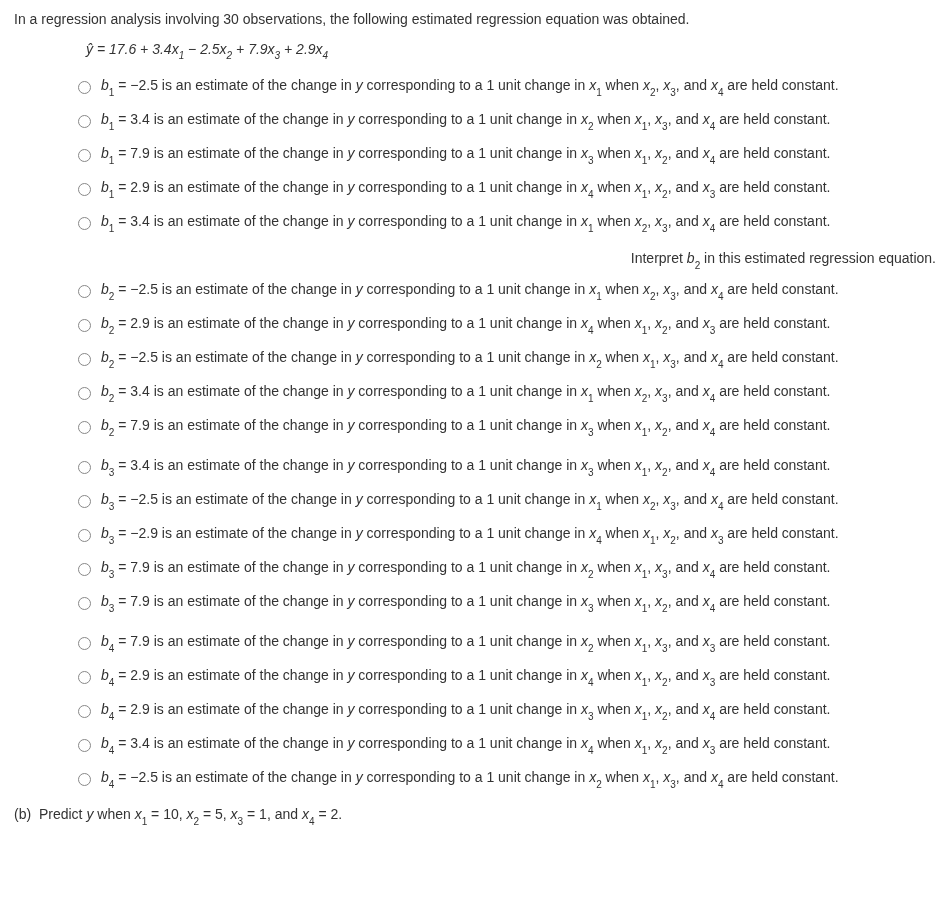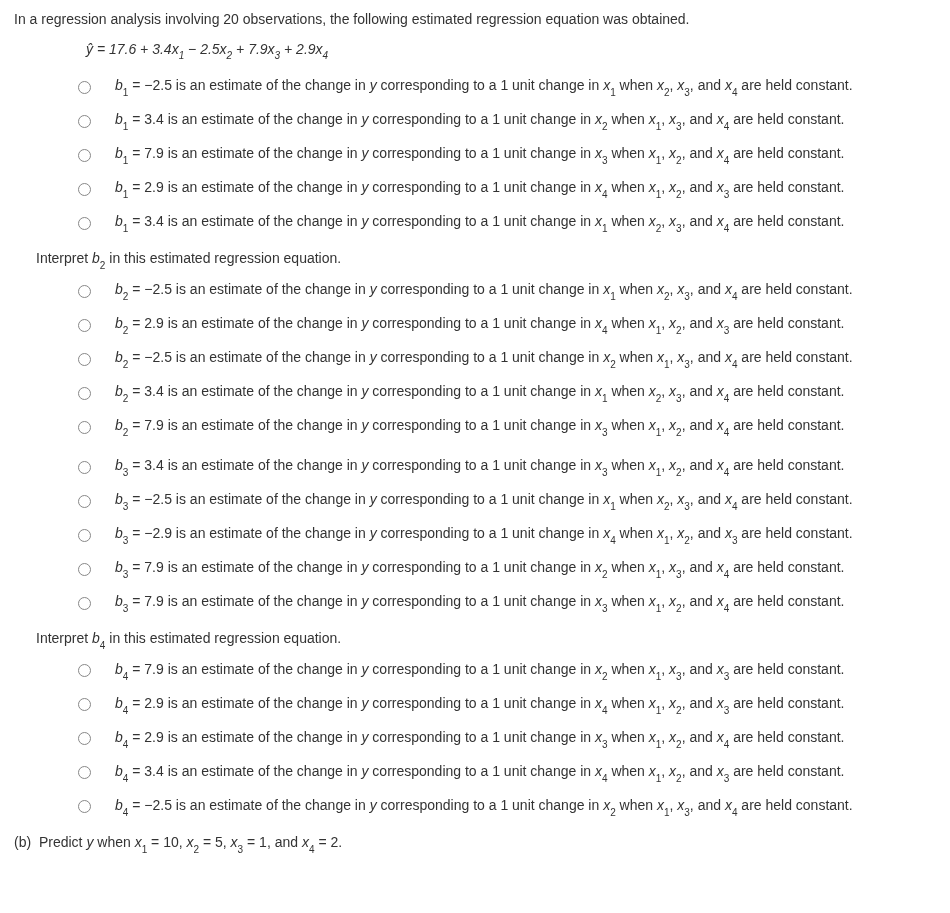--- a/index.html
+++ b/index.html
@@ -16,41 +16,41 @@
   .equation {
     margin: 1px 0 12px 72px;
     font-style: italic;
   }
   .part-label { margin: 6px 0 8px 0; }
   .question-block { margin-left: 36px; margin-bottom: 12px; }
   .question-block.indent2 { margin-left: 22px; }
   .option-row {
     display: flex;
     align-items: center;
-    gap: 24px;
+    gap: 10px;
     margin: 6px 0 6px 28px;
     min-height: 28px;
   }
   .radio {
     width: 13px;
     height: 13px;
     border: 1.5px solid #888;
     border-radius: 50%;
     flex-shrink: 0;
     box-sizing: border-box;
   }
   .option-text {}
   .sub { font-size: 10px; vertical-align: sub; position: relative; top: 2px; }
   .ital { font-style: italic; }
-  .prompt-line { margin: 6px 0 6px 0; }
+  .prompt-line { margin: 6px 0 6px 0; text-align: right; }
 </style>
 </head>
 <body>
 
-<div class="intro">In a regression analysis involving 20 observations, the following estimated regression equation was obtained.</div>
+<div class="intro">In a regression analysis involving 30 observations, the following estimated regression equation was obtained.</div>
 
 <div class="equation">
   <span class="ital">ŷ</span> = 17.6 + 3.4<span class="ital">x</span><span class="sub">1</span> − 2.5<span class="ital">x</span><span class="sub">2</span> + 7.9<span class="ital">x</span><span class="sub">3</span> + 2.9<span class="ital">x</span><span class="sub">4</span>
 </div>
 
 <div>
 
   <div class="question-block">
     <div class="option-row">
       <span class="radio"></span>
@@ -114,21 +114,20 @@
     <div class="option-row">
       <span class="radio"></span>
       <span class="option-text"><span class="ital">b</span><span class="sub">3</span> = 7.9 is an estimate of the change in <span class="ital">y</span> corresponding to a 1 unit change in <span class="ital">x</span><span class="sub">2</span> when <span class="ital">x</span><span class="sub">1</span>, <span class="ital">x</span><span class="sub">3</span>, and <span class="ital">x</span><span class="sub">4</span> are held constant.</span>
     </div>
     <div class="option-row">
       <span class="radio"></span>
       <span class="option-text"><span class="ital">b</span><span class="sub">3</span> = 7.9 is an estimate of the change in <span class="ital">y</span> corresponding to a 1 unit change in <span class="ital">x</span><span class="sub">3</span> when <span class="ital">x</span><span class="sub">1</span>, <span class="ital">x</span><span class="sub">2</span>, and <span class="ital">x</span><span class="sub">4</span> are held constant.</span>
     </div>
   </div>
 
-  <div class="prompt-line question-block indent2">Interpret <span class="ital">b</span><span class="sub">4</span> in this estimated regression equation.</div>
   <div class="question-block">
     <div class="option-row">
       <span class="radio"></span>
       <span class="option-text"><span class="ital">b</span><span class="sub">4</span> = 7.9 is an estimate of the change in <span class="ital">y</span> corresponding to a 1 unit change in <span class="ital">x</span><span class="sub">2</span> when <span class="ital">x</span><span class="sub">1</span>, <span class="ital">x</span><span class="sub">3</span>, and <span class="ital">x</span><span class="sub">3</span> are held constant.</span>
     </div>
     <div class="option-row">
       <span class="radio"></span>
       <span class="option-text"><span class="ital">b</span><span class="sub">4</span> = 2.9 is an estimate of the change in <span class="ital">y</span> corresponding to a 1 unit change in <span class="ital">x</span><span class="sub">4</span> when <span class="ital">x</span><span class="sub">1</span>, <span class="ital">x</span><span class="sub">2</span>, and <span class="ital">x</span><span class="sub">3</span> are held constant.</span>
     </div>
     <div class="option-row">

